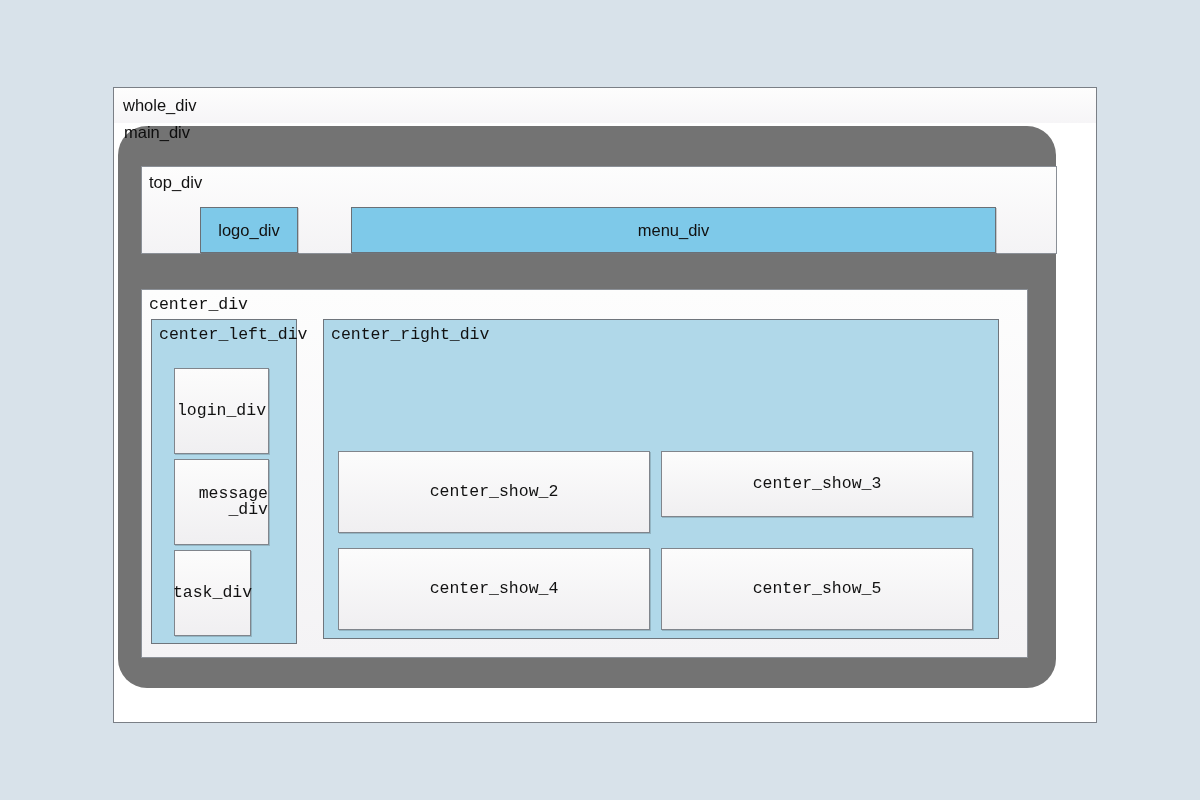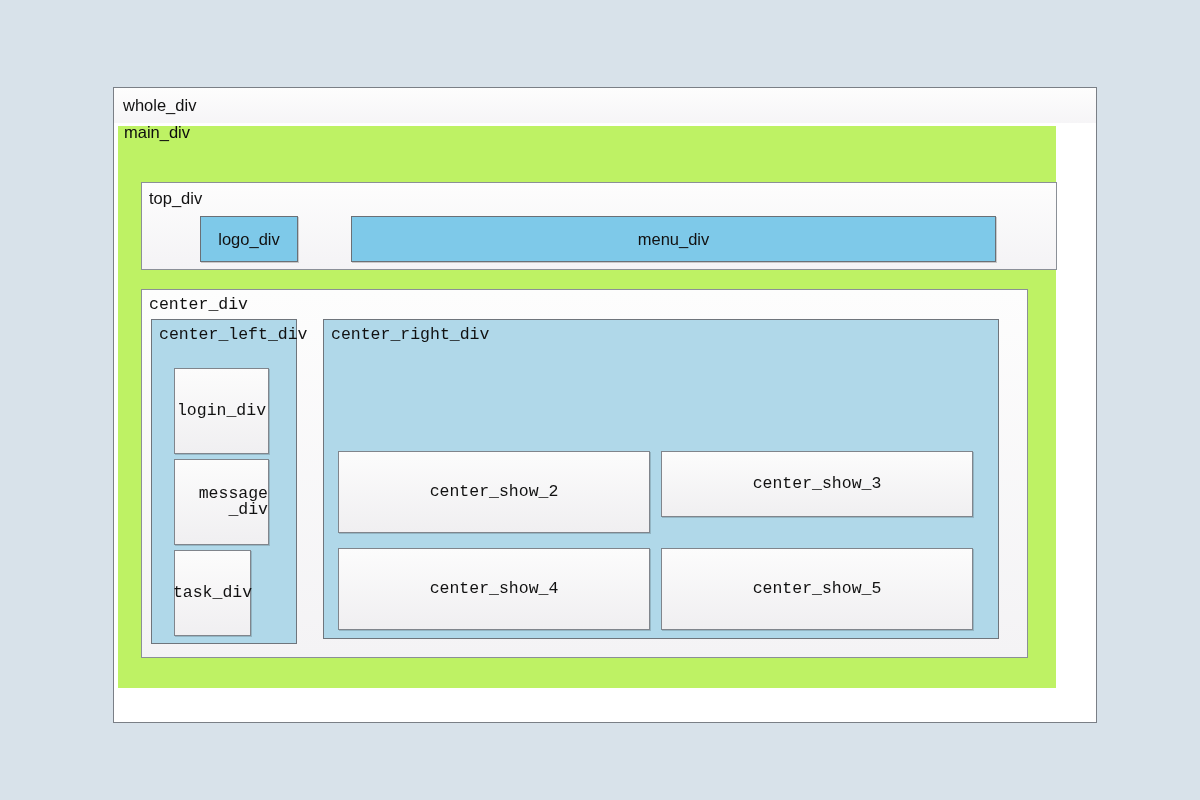--- a/index.html
+++ b/index.html
@@ -51,22 +51,23 @@
     top: 9px;
   }
 
   
   .main-div {
     position: absolute;
     left: 4px;
     top: 38px;
     width: 938px;
     height: 562px;
-    background: #bef264;
-    box-sizing: border-box;
+    background: #737373;
+    box-sizing: border-box;
+    border-radius: 29px;
   }
   .main-label {
     position: absolute;
     left: 6px;
     top: -2px;
     color: #0d0d0d;
   }
 
   
   .panel {
@@ -77,36 +78,37 @@
   }
   .panel > .label {
     position: absolute;
     left: 7px;
     top: 7px;
   }
 
   
   .top-div {
     left: 23px;
-    top: 56px;
+    top: 40px;
     width: 916px;
     height: 88px;
     text-align: center;
   }
 
   
   .bluebox {
     position: absolute;
     background: #7ec9e9;
     border: 1px solid #6a7076;
     box-sizing: border-box;
     display: flex;
     align-items: center;
     justify-content: center;
     box-shadow: 1px 1px 0 rgba(0,0,0,0.18);
+    margin-top: 7px;
   }
   .bluebox .label { color: #111; }
 
   .logo-div {
     left: 58px;
     top: 33px;
     width: 98px;
     height: 46px;
   }
   .menu-div {

